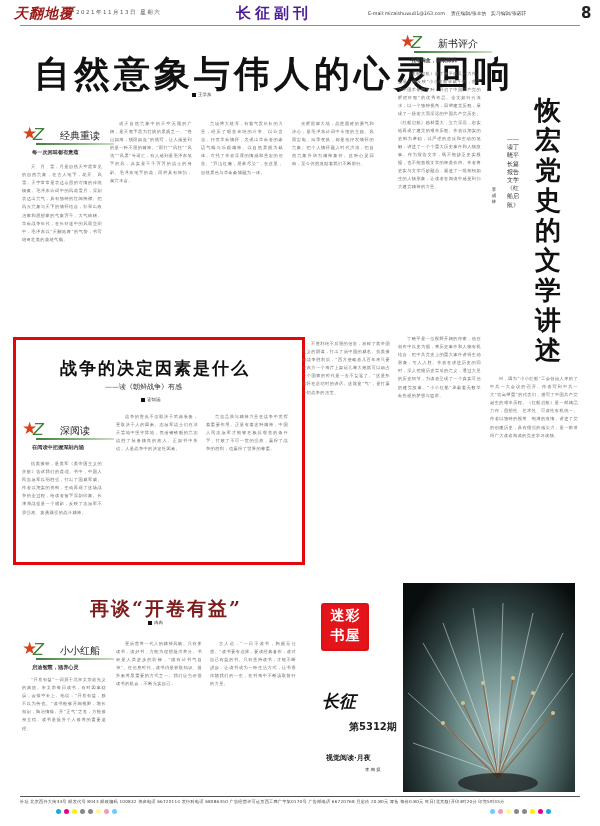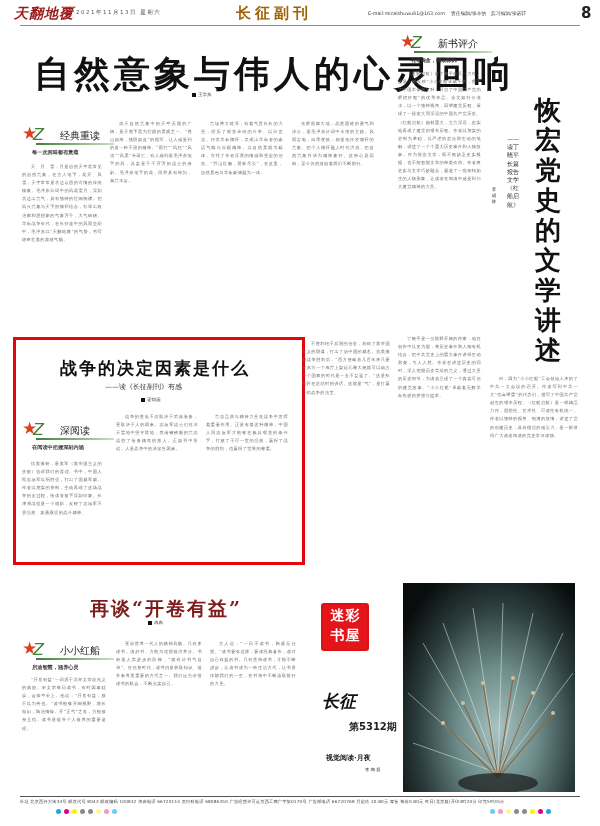--- a/index.html
+++ b/index.html
@@ -1,21 +1,21 @@
 <!DOCTYPE html>
 <html><head>
 <meta charset="utf-8">
 <style>
 *{box-sizing:border-box;margin:0;padding:0}
 body{width:600px;height:826px;background:#fff;font-family:"DejaVu Serif",serif;color:#222;position:relative;overflow:hidden}
 .abs{position:absolute}
 .masthead{left:0;top:0;width:600px;height:28px}
 .logo{left:14px;top:5px;font-size:14px;color:#9a1b1b;font-style:italic;font-weight:bold;letter-spacing:1px;font-family:"DejaVu Serif",serif}
 .date{left:76px;top:9px;font-size:5.5px;color:#555;letter-spacing:1.5px;font-family:"DejaVu Sans",sans-serif}
-.section{left:236px;top:4px;font-size:15px;font-weight:bold;color:#a16207;letter-spacing:4px;font-family:"DejaVu Sans",sans-serif}
+.section{left:236px;top:4px;font-size:15px;font-weight:bold;color:#4c1d95;letter-spacing:4px;font-family:"DejaVu Sans",sans-serif}
 .email{left:368px;top:10px;font-size:4.8px;color:#444;font-family:"DejaVu Sans",sans-serif;white-space:nowrap}
 .pageno{left:581px;top:4px;font-size:15px;font-weight:bold;font-family:"DejaVu Sans",sans-serif}
 .mastline{left:20px;top:25px;width:560px;height:1px;background:#5aa3a8}
 .title1{left:34px;top:50px;font-size:36px;font-weight:bold;letter-spacing:4px;color:#111}
 .byline{font-size:4.5px;color:#333;font-family:"DejaVu Sans",sans-serif}
 .byline::before{content:"";display:inline-block;width:4px;height:4px;background:#111;margin-right:2px;vertical-align:middle}
 .col{font-size:4.2px;line-height:8.1px;color:#6a6a6a;text-align:justify;overflow:hidden;letter-spacing:0.4px}
 .col p{text-indent:9px}
 .badge{width:95px;height:40px}
 .badge .star{position:absolute;left:0;top:2px;font-size:17px;color:#d9421c;line-height:1}
@@ -97,21 +97,21 @@
 
 <div class="abs col" style="left:398px;top:335px;width:83px;height:230px">
     <p>丁晓平是一位视野开阔的作家，他在创作中以史为据，将历史事件和人物有机结合，把中共党史上的重大事件讲得生动形象，引人入胜。作者在讲述历史的同时，深入挖掘历史背后的意义，通过大量的历史细节，为读者呈现了一个真实可信的建党故事。“小小红船”承载着无数革命先驱的梦想与追求。</p>
   </div>
 <div class="abs col" style="left:490px;top:375px;width:88px;height:165px">
     <p>叫，因为“小小红船”工会创始人来的了中共一大会议的召开。作者写到中共一大“德高望重”的代表们，描写了中国共产党诞生的艰辛历程。《红船启航》是一部精品力作，思想性、艺术性、可读性有机统一。作者以独特的视角、饱满的激情，讲述了党的创建历史，具有很强的感染力，是一部值得广大读者阅读的党史学习读物。</p>
   </div>
 
 <div class="abs redbox"></div>
 <div class="abs title2">战争的决定因素是什么</div>
-<div class="abs sub2">——读《长征副刊》有感</div>
+<div class="abs sub2">——读《朝鲜战争》有感</div>
 <div class="abs byline" style="left:141px;top:397px">霍锦涵</div>
 <div class="abs badge" style="left:22px;top:418px">
   <span class="star">★</span>
   <span class="z">Z</span>
   <span class="label">深阅读</span>
   <span class="uline"></span>
   <span class="sub">在阅读中把握深刻内涵</span>
 </div>
 <div class="abs col" style="left:22px;top:460px;width:80px;height:100px">
     <p>抗美援朝，是美军《美帝国主义的失败》告诉我们的道理。书中，中国人民志愿军以弱胜强，打出了国威军威。作者以翔实的资料，生动再现了这场战争的全过程，给读者留下深刻印象。长津湖战役是一个缩影，反映了志愿军不畏强敌、英勇顽强的战斗精神。</p>

